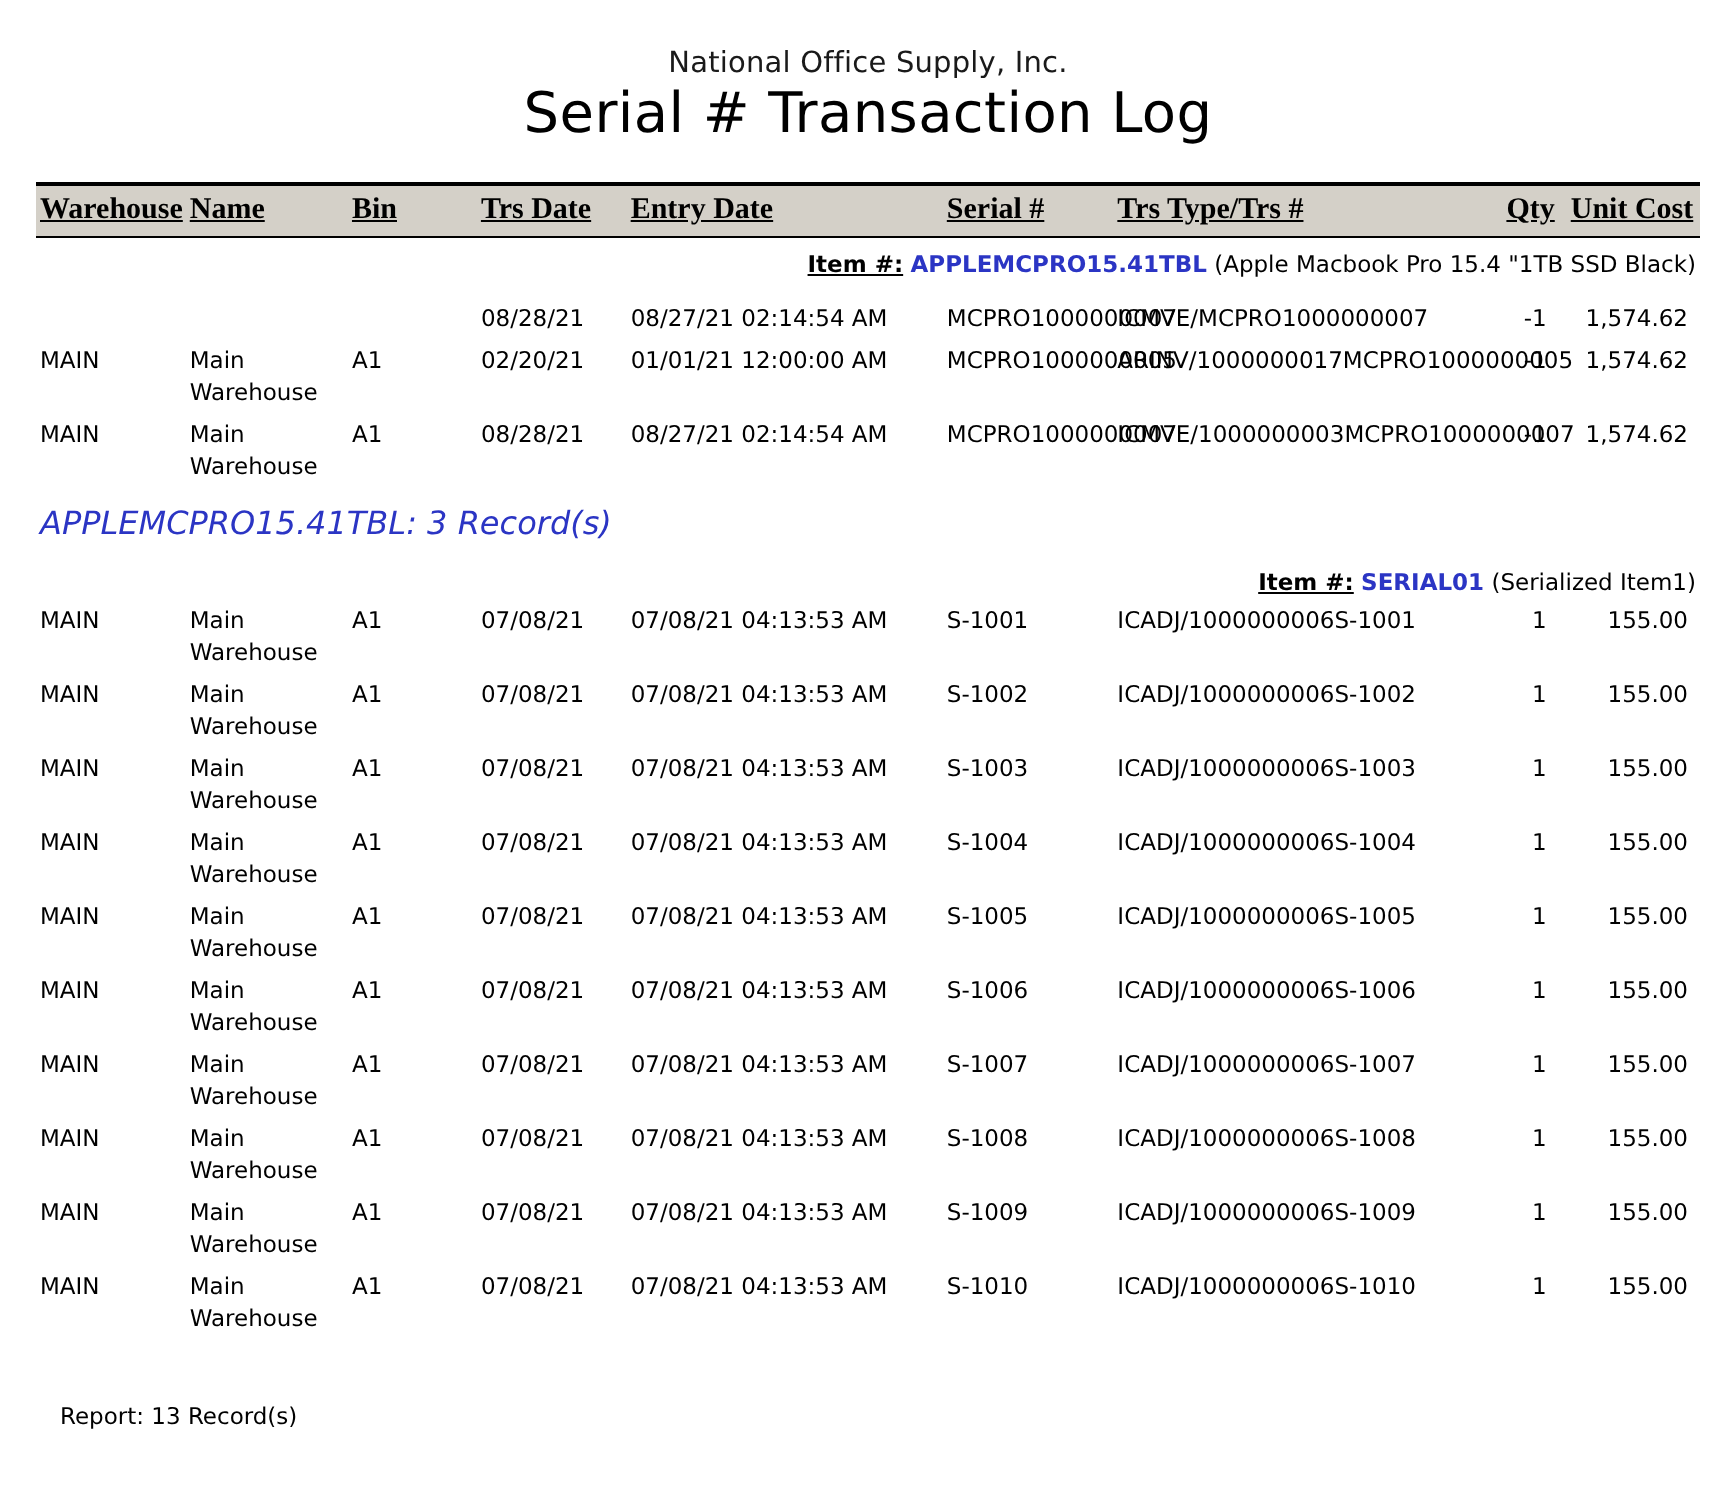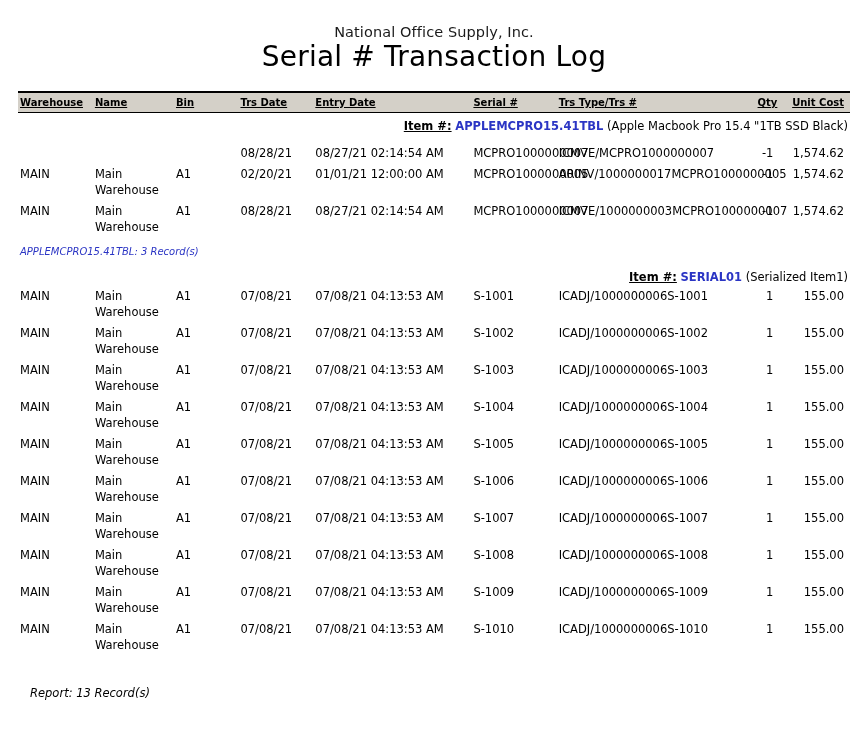--- a/index.html
+++ b/index.html
@@ -41,26 +41,27 @@
     margin-top: 18px;
   }
   table.grid {
     width: 100%;
     border-collapse: collapse;
     font-size: 11.5px;
     table-layout: fixed;
   }
   thead th {
     background: #d4d0c8;
-    font-size: 10px;
+    font-size: 15px;
     font-weight: bold;
     text-align: left;
     padding: 4px 2px 4px 2px;
     border-bottom: 1px solid #000;
     white-space: nowrap;
+    font-family: Liberation Serif, serif;
   }
   thead th span.hdr {
     text-decoration: underline;
   }
   thead th.num {
     text-align: right;
     padding-right: 6px;
   }
   tbody td {
     vertical-align: top;
@@ -99,26 +100,25 @@
   .item-code {
     color: #2b35c4;
     font-weight: bold;
   }
   .item-desc {
     color: #000;
   }
   .group-total td {
     color: #2b35c4;
     font-style: italic;
-    font-size: 10px;
+    font-size: 16px;
     padding-top: 7px;
     padding-bottom: 5px;
   }
   .report-total {
-    font-style: italic;
     font-size: 11.5px;
     color: #000;
     margin-top: 30px;
     padding-left: 12px;
   }
   .spacer-row td { height: 7px; padding: 0; }
 </style>
 </head>
 <body>
 

